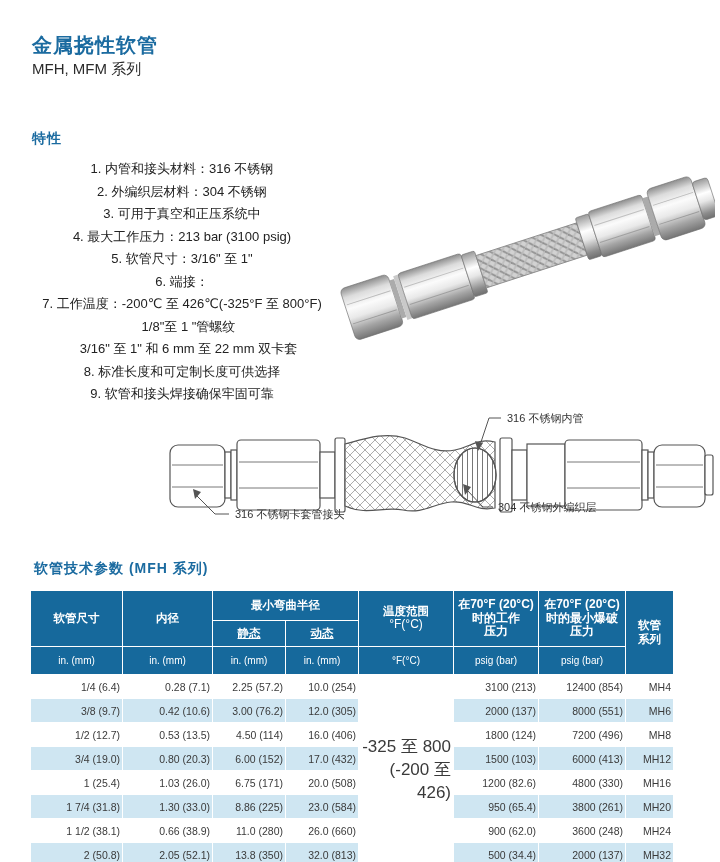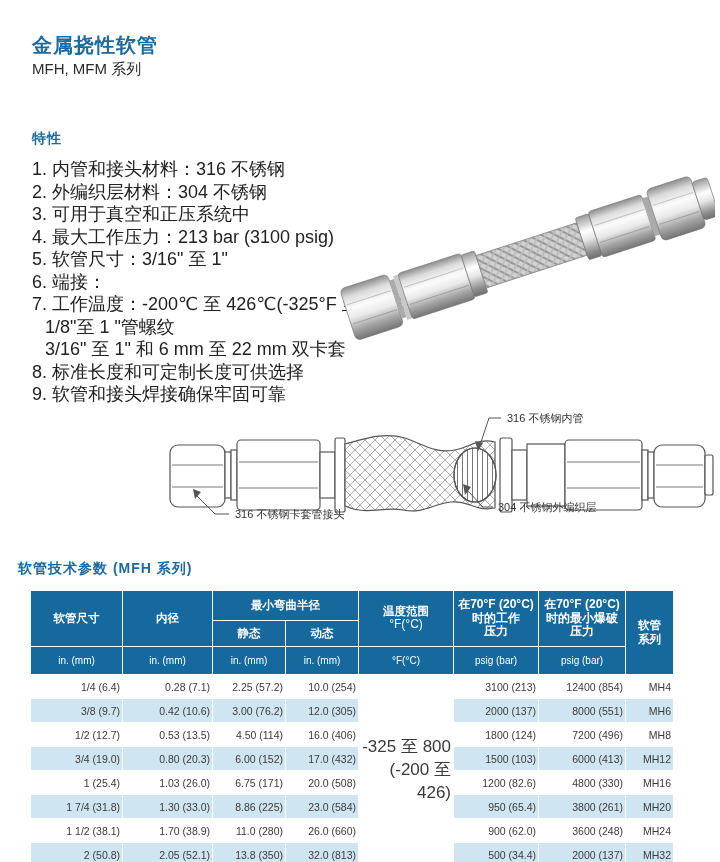--- a/index.html
+++ b/index.html
@@ -5,31 +5,31 @@
   * { margin:0; padding:0; box-sizing:border-box; }
   html,body { background:#fff; }
   .page {
     position:relative; width:720px; height:862px; background:#ffffff;
     font-family:"Liberation Sans","DejaVu Sans",sans-serif; color:#222; overflow:hidden;
   }
   .doc-title { position:absolute; left:32px; top:32px; font-size:20px; font-weight:bold; color:#1b6ba0; letter-spacing:1px; }
   .doc-subtitle { position:absolute; left:32px; top:60px; font-size:15px; color:#2b2b2b; }
   .section-heading { position:absolute; font-size:14px; font-weight:bold; color:#1b6ba0; letter-spacing:1px; }
   .features-heading { left:32px; top:130px;text-align:right; }
-  .features-list { position:absolute; left:32px; top:158px; width:300px; font-size:18px; color:#222; }
+  .features-list { position:absolute; left:32px; top:158px; width:300px; font-size:13px; color:#222;text-align:center; }
   .feat-line { line-height:22.5px; white-space:nowrap; }
   .feat-line.sub { padding-left:13px; }
   .photo-wrap { position:absolute; left:330px; top:165px; width:385px; height:205px; }
   .diagram-wrap { position:absolute; left:145px; top:400px; width:570px; height:148px; }
-  .table-title { left:18px; top:560px; }
+  .table-title { left:34px; top:560px; }
   .specs-table { position:absolute; left:30px; top:590px; width:643px; border-collapse:collapse; table-layout:fixed; }
   .specs-table th, .specs-table td { border:1px solid #ffffff; text-align:center; vertical-align:middle; padding:0 2px; }
   .specs-table thead th { background:#16699c; color:#ffffff; font-weight:bold; font-size:11.5px; line-height:1.15; }
   .specs-table thead tr.hrow1 th { height:30px; }
-  .specs-table thead tr.hrow2 th { height:26px; }
+  .specs-table thead tr.hrow2 th { height:26px;text-decoration:underline; }
   .specs-table thead tr.units th { height:28px; font-weight:normal; font-size:10px; }
   .specs-table thead th .small { font-weight:normal; font-size:12px; display:block; }
   .specs-table thead th.press { font-size:10.5px; }
   .specs-table tbody td { height:24px; font-size:10.5px; color:#3a3a3a; background:#ffffff;text-align:right; }
   .specs-table tbody tr:nth-child(even) td { background:#cfe6f2; }
   .specs-table tbody td.tempcell { background:#ffffff !important; font-size:17px; line-height:1.35; }
   .dg-label { font-size:11px; fill:#333; }
 </style>
 </head>
 <body>
@@ -264,21 +264,21 @@
         <td>1 7/4 (31.8)</td>
         <td>1.30 (33.0)</td>
         <td>8.86 (225)</td>
         <td>23.0 (584)</td>
         <td>950 (65.4)</td>
         <td>3800 (261)</td>
         <td>MH20</td>
       </tr>
       <tr>
         <td>1 1/2 (38.1)</td>
-        <td>1.70 (38.9)</td>
+        <td>0.66 (38.9)</td>
         <td>11.0 (280)</td>
         <td>26.0 (660)</td>
         <td>900 (62.0)</td>
         <td>3600 (248)</td>
         <td>MH24</td>
       </tr>
       <tr>
         <td>2 (50.8)</td>
         <td>2.05 (52.1)</td>
         <td>13.8 (350)</td>

